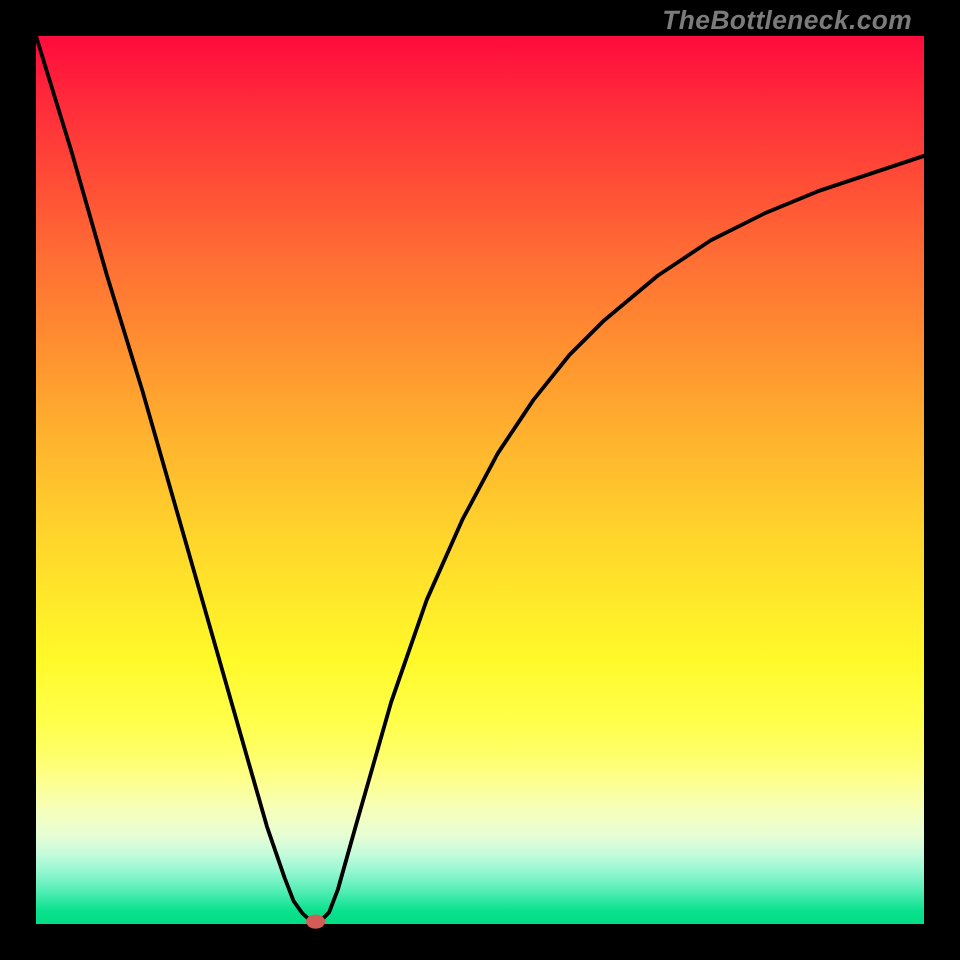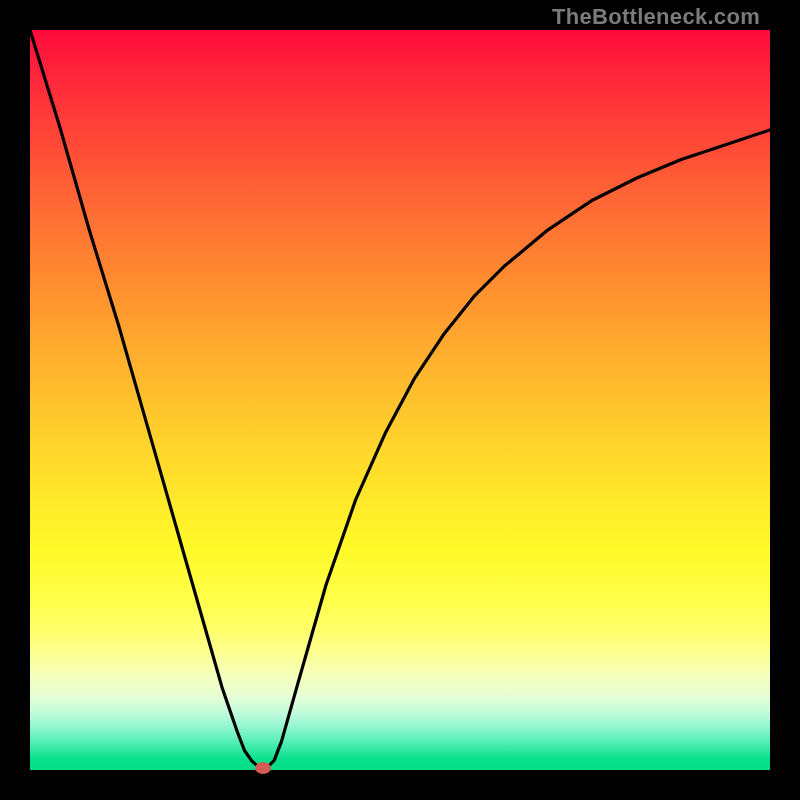--- a/index.html
+++ b/index.html
@@ -9,20 +9,21 @@
     height: 800px;
     background: #000;
     overflow: hidden;
     font-family: Arial, Helvetica, sans-serif;
   }
   .frame {
     position: relative;
     width: 796px;
     height: 800px;
     background: #000;
+    font-style: italic;
   }
   .plot-area {
     position: absolute;
     left: 30px;
     top: 30px;
     width: 740px;
     height: 740px;
     background: linear-gradient(
       to bottom,
       #ff0b3c 0%,

